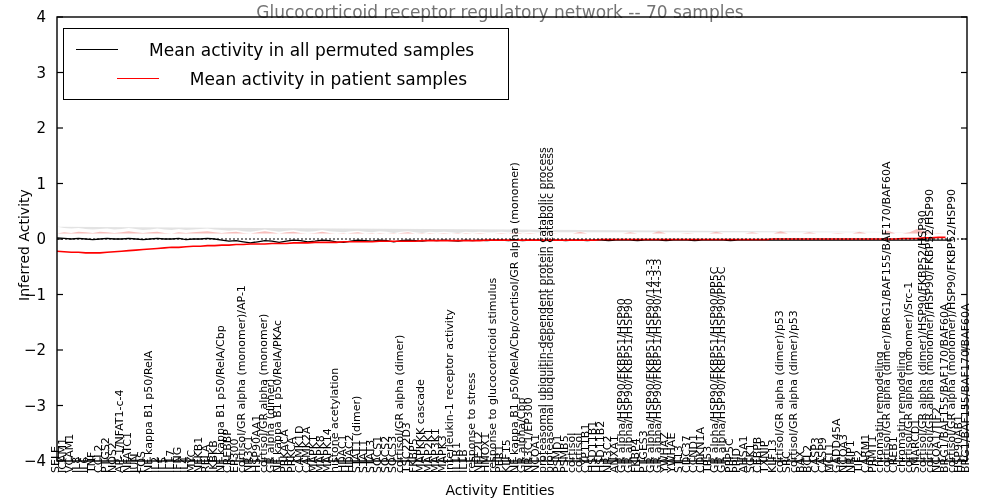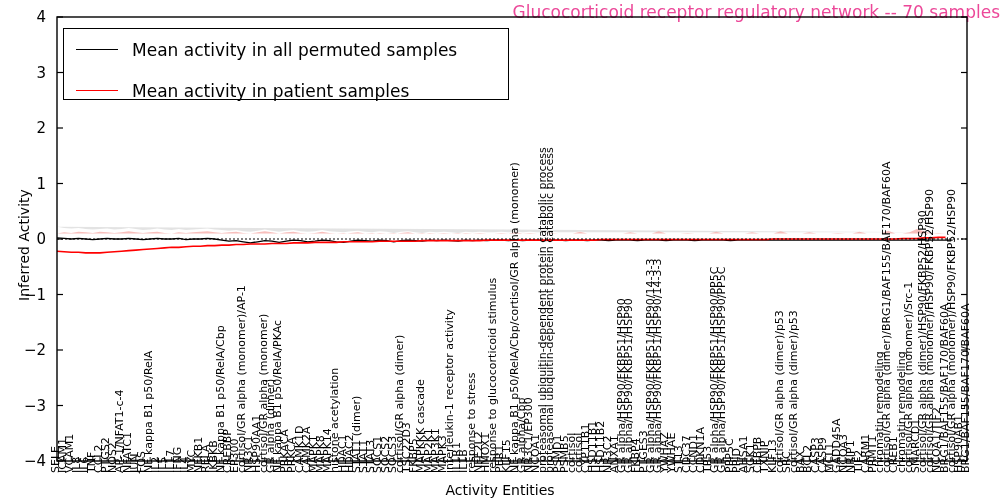--- a/index.html
+++ b/index.html
@@ -1,27 +1,27 @@
 <!DOCTYPE html>
 <html><head>
 <meta charset="utf-8">
 <style>
   html,body{margin:0;padding:0;background:#ffffff;}
   body{width:1000px;height:500px;overflow:hidden;
        font-family:"DejaVu Sans","Liberation Sans",sans-serif;color:#000;}
   #stage{position:relative;width:1000px;height:500px;}
-  .title{position:absolute;left:0;top:2px;width:1000px;text-align:right;
-         font-size:17px;color:#ec4899;}
+  .title{position:absolute;left:0;top:2px;width:1000px;text-align:center;
+         font-size:17px;color:#737373;}
   .ylabel{position:absolute;font-size:14px;color:#000;
           transform:rotate(-90deg);transform-origin:0 0;white-space:nowrap;}
   .xlabel{position:absolute;left:0;width:1000px;text-align:center;font-size:14px;}
   .ytick{position:absolute;font-size:15px;text-align:right;width:30px;}
   .plotsvg{position:absolute;left:0;top:0;}
   .legendbox{position:absolute;background:#fff;border:1px solid #000;}
-  .legrow{display:flex;align-items:center;height:29px;}
+  .legrow{display:flex;align-items:center;height:29px;gap:17px;}
   .legline{width:42px;height:0;border-top:1.4px solid #000;margin:0 14px 0 12px;}
   .legline.red{border-top-color:#ff0000;}
   .legtext{font-size:17px;white-space:nowrap;}
   .xtick{position:absolute;font-size:11px;white-space:nowrap;
          transform:rotate(-90deg);transform-origin:left bottom;
          line-height:11px;color:#000;}
 </style>
 </head>
 <body>
 
@@ -327,21 +327,21 @@
       <div class="xtick" style="left: 956.669px; top: 462px;">cortisol/GR alpha (monomer)/HSP90/FKBP52/HSP90</div>
       <div class="xtick" style="left: 963.835px; top: 462px;">HSP90AB1</div>
       <div class="xtick" style="left: 971px; top: 462px;">BRG1/BAF155/BAF170/BAF60A</div>
     </div>
 
   <div class="legendbox" id="legend" style="left: 63px; top: 28px; width: 444px; height: 70px;">
       <div class="legrow" style="margin-top: 6px;">
         <span class="legline"></span>
         <span class="legtext">Mean activity in all permuted samples</span>
       </div>
-      <div class="legrow" style="margin-top: 12px;">
+      <div class="legrow" style="margin-top: 0px; justify-content: center;">
         <span class="legline red"></span>
         <span class="legtext">Mean activity in patient samples</span>
       </div>
     </div>
 
   <div class="xlabel" id="xlabel-el" style="top: 482px;">Activity Entities</div>
 
 </div>
 
 </body></html>

